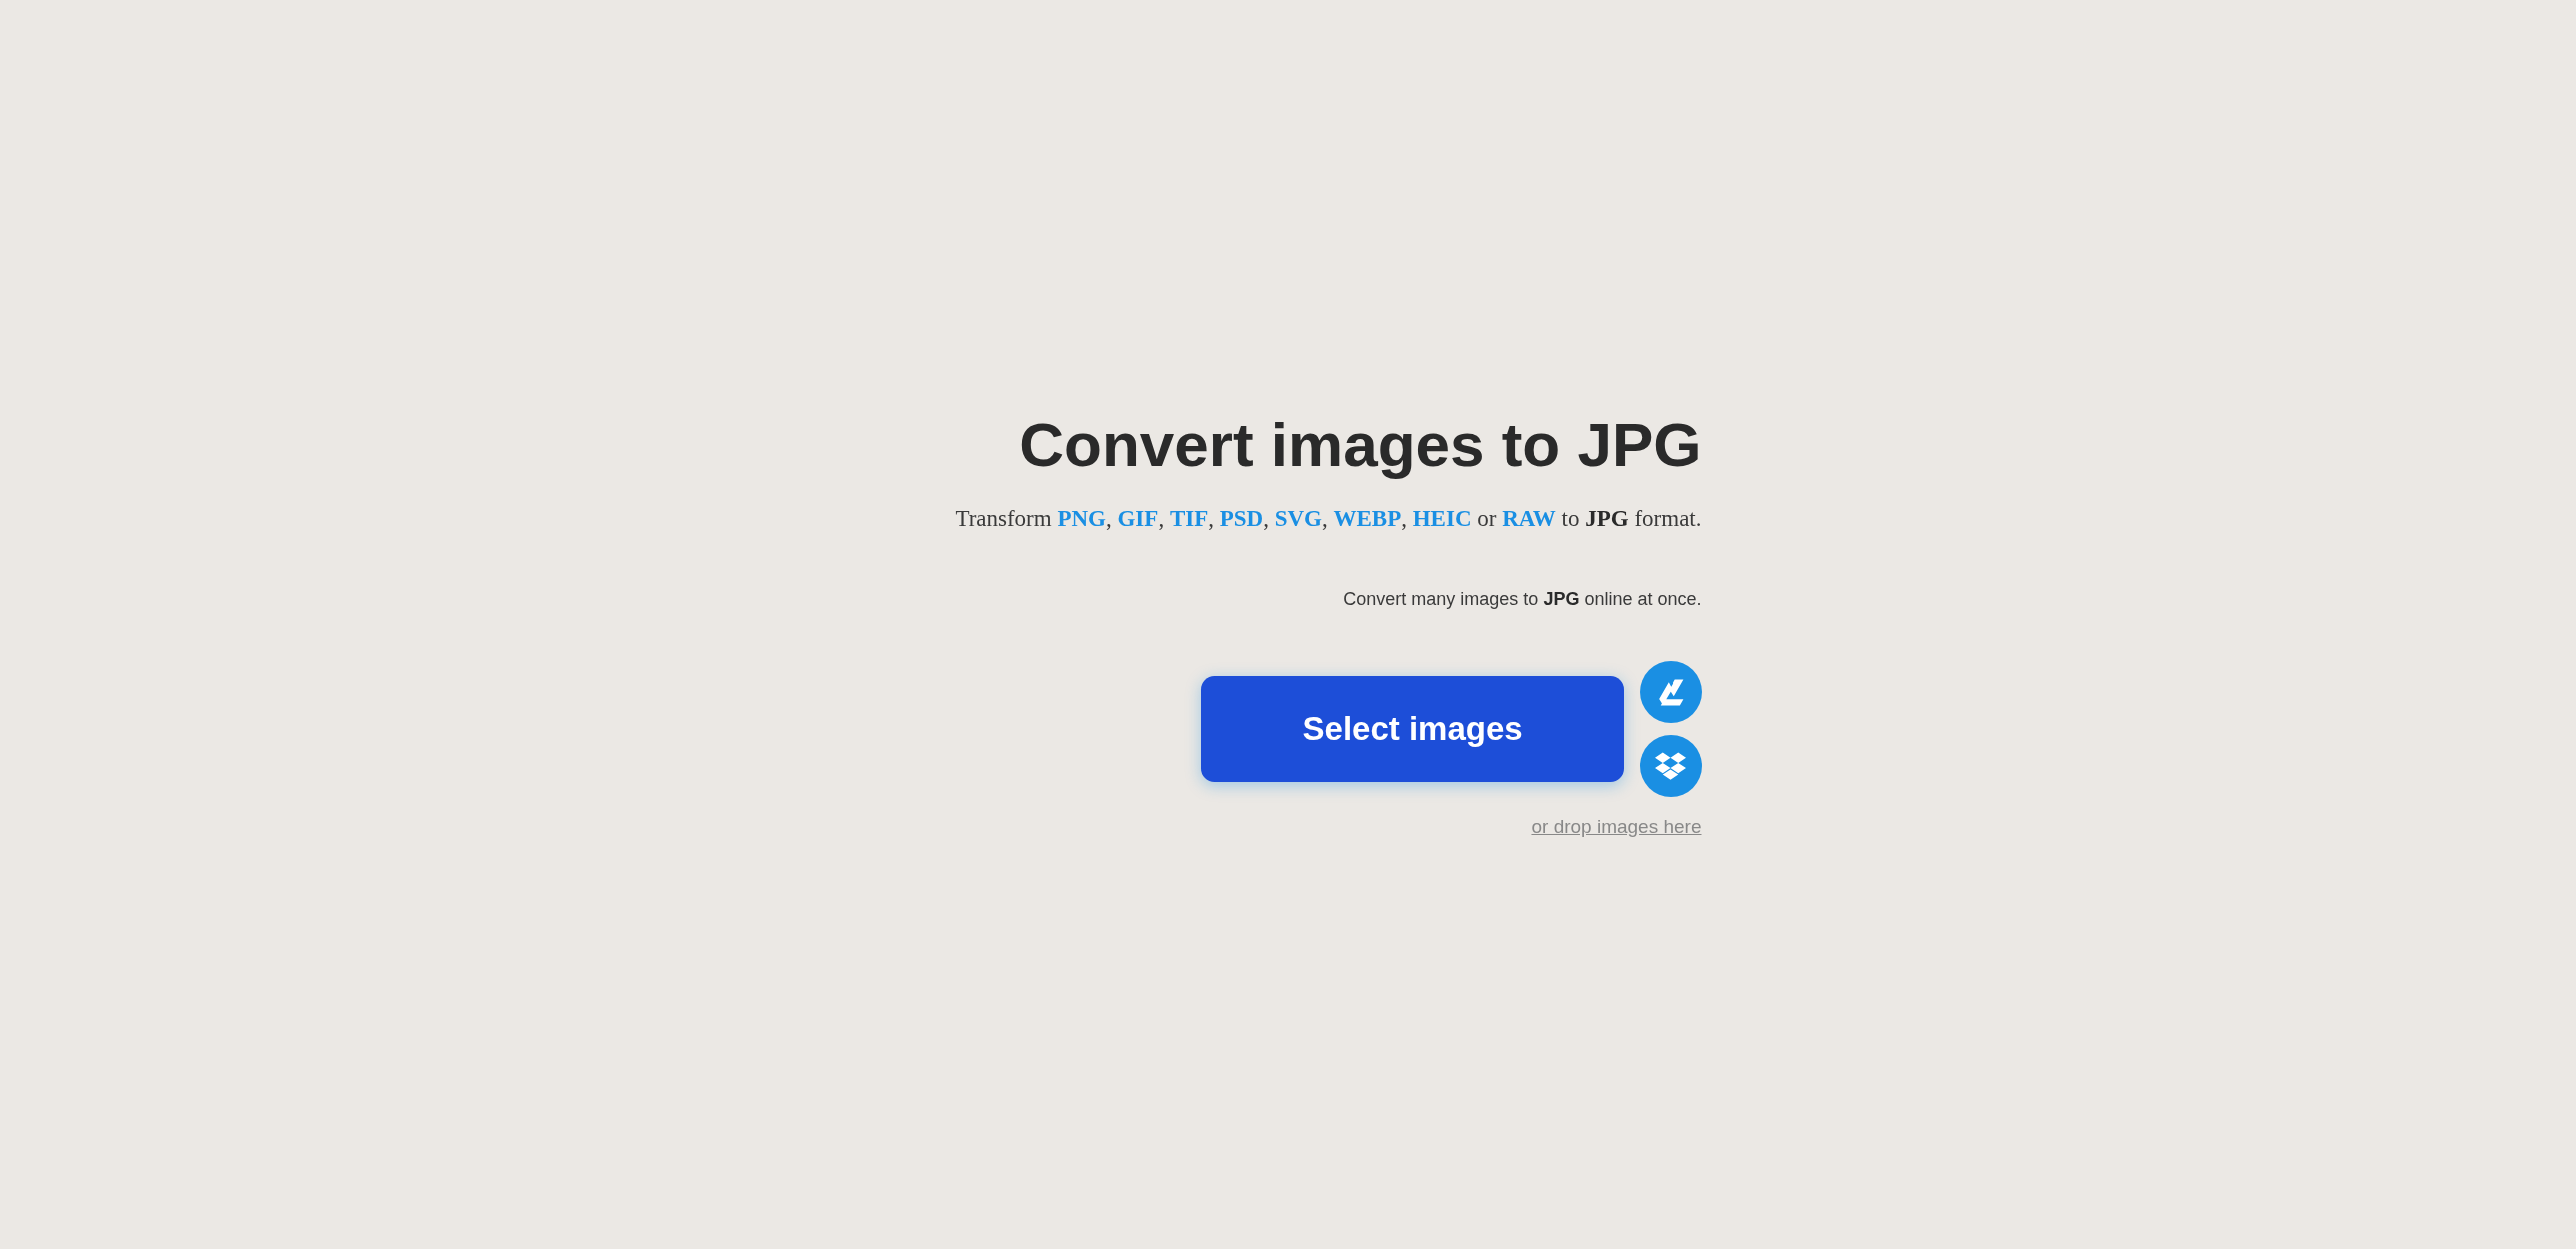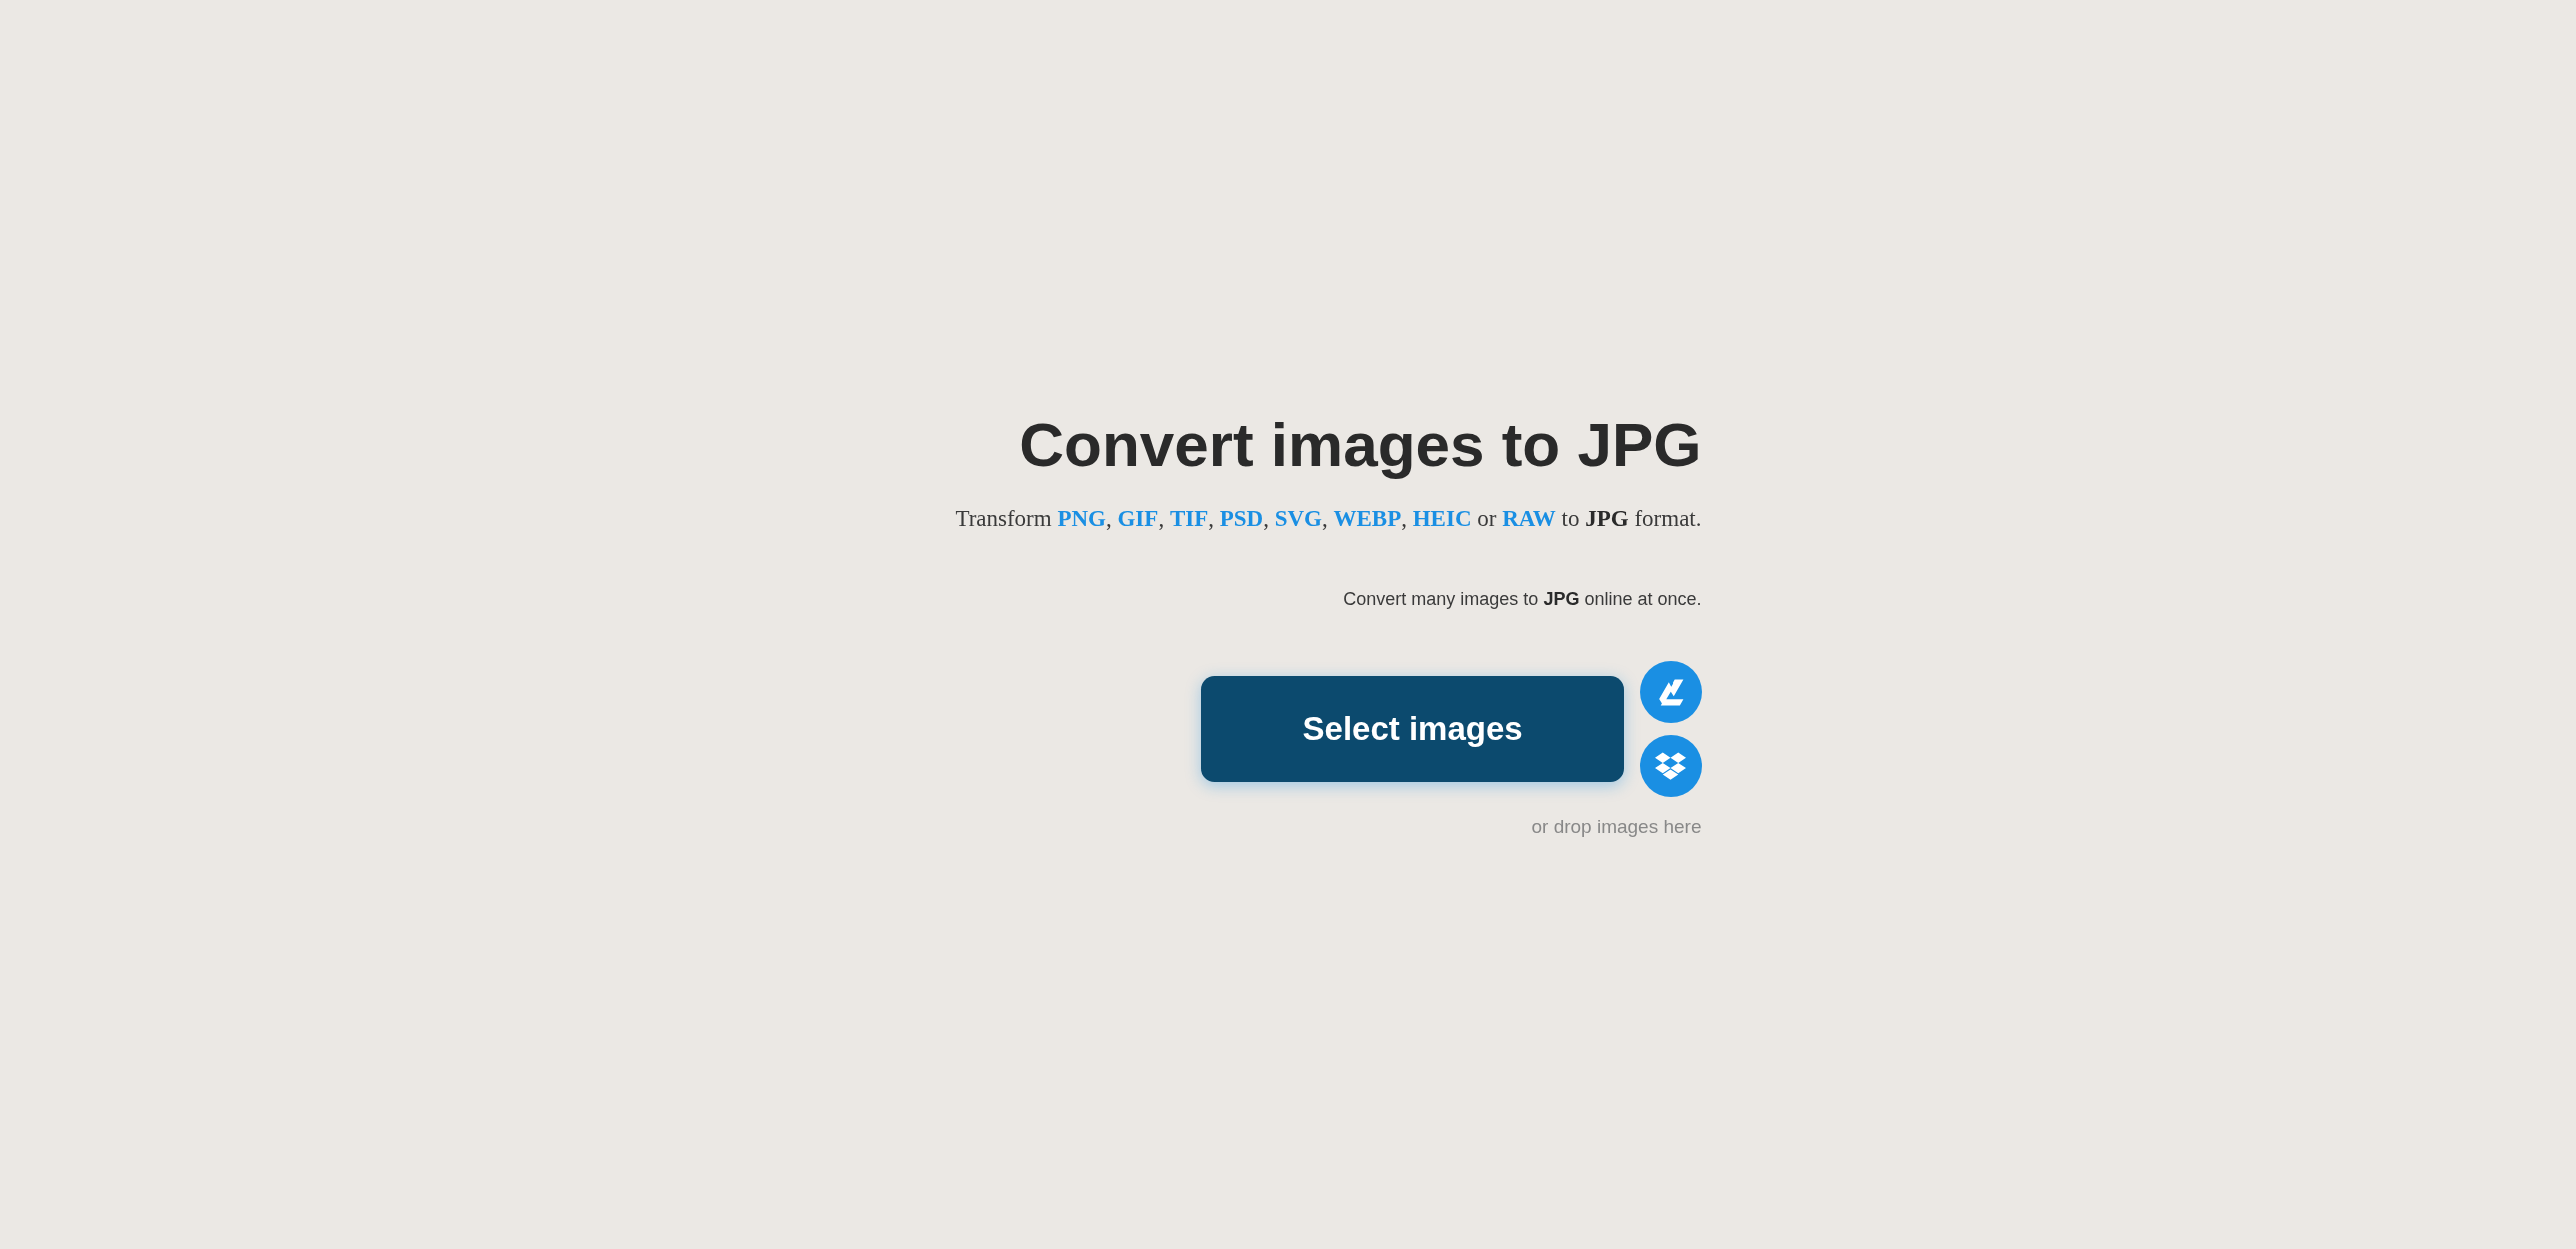--- a/index.html
+++ b/index.html
@@ -67,21 +67,21 @@
     }
 
     .upload-area {
       display: flex;
       align-items: center;
       gap: 15.4px;
       margin-bottom: 19px;
     }
 
     .select-button {
-      background-color: #0c4a6e;
+      background-color: #1d4ed8;
       color: white;
       border: none;
       border-radius: 13.5px;
       padding: 0 58px;
       height: 106px;
       font-size: 33px;
       font-weight: 600;
       cursor: pointer;
       min-width: 423px;
       box-shadow: 0 3.8px 14.4px rgba(26, 143, 227, 0.35);
@@ -109,20 +109,21 @@
 
     .cloud-btn svg {
       width: 31px;
       height: 31px;
       fill: white;
     }
 
     .drop-text {
       font-size: 19px;
       color: #888;
+      text-decoration: underline;
     }
   </style>
 </head>
 <body>
 
 <div class="main-container">
 
   <h1 class="page-title">Convert images to JPG</h1>
 
   <p class="subtitle">

